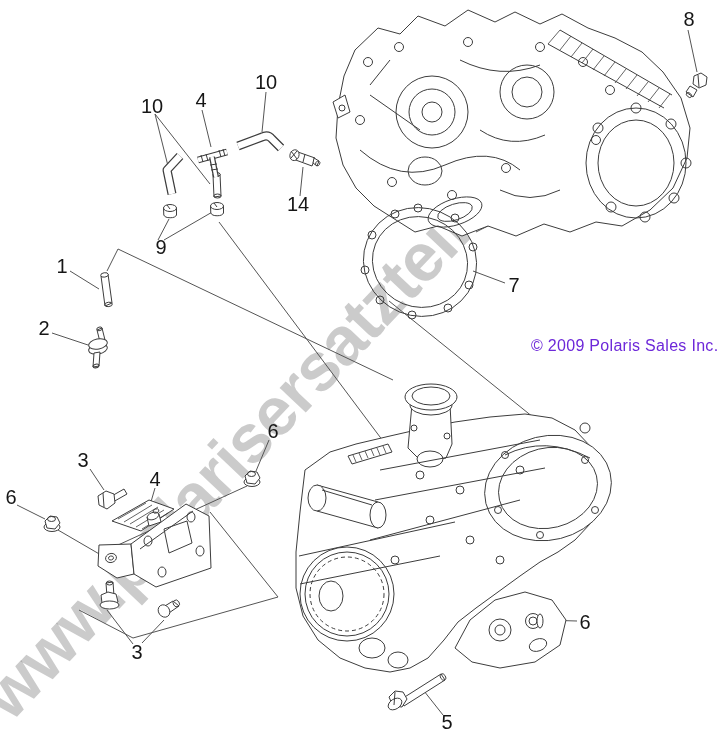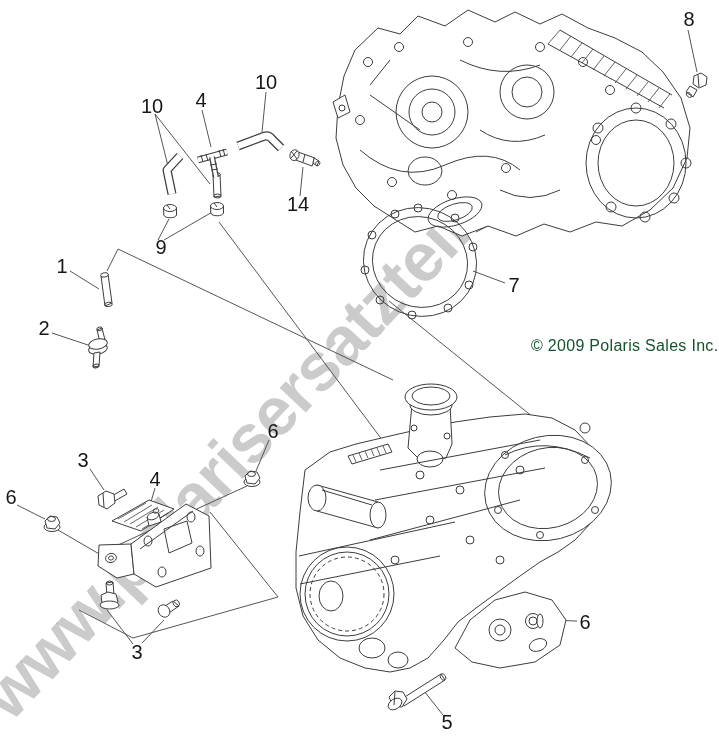--- a/index.html
+++ b/index.html
@@ -5,21 +5,21 @@
   html,body{margin:0;padding:0;background:#fff;}
   #stage{position:relative;width:719px;height:740px;background:#ffffff;overflow:hidden;
          font-family:"Liberation Sans",sans-serif;}
   #watermark{position:absolute;left:0;top:0;transform:translate(-35px,680px) rotate(-46.5deg);
              transform-origin:0 0;font-weight:bold;font-size:68px;letter-spacing:-1px;
              color:rgba(125,125,125,0.40);white-space:nowrap;z-index:1;user-select:none;}
   #art{position:absolute;left:0;top:0;z-index:2;}
   #labels{position:absolute;left:0;top:0;width:100%;height:100%;z-index:3;pointer-events:none;}
   .callout{position:absolute;transform:translate(-50%,-50%);font-size:20px;color:#161616;}
   #copyright{position:absolute;left:531px;top:337px;font-size:16px;letter-spacing:.3px;
-             color:#14532d;z-index:3;}
+             color:#6d28d9;z-index:3;}
   svg *{vector-effect:non-scaling-stroke;}
   .ln{stroke:#3d3d3d;stroke-width:1;fill:none;}
   .lnf{stroke:#3d3d3d;stroke-width:1;fill:#ffffff;}
   .ldr{stroke:#555;stroke-width:1;fill:none;}
   .hose-o{stroke:#3d3d3d;stroke-width:9;fill:none;stroke-linejoin:round;}
   .hose-i{stroke:#fff;stroke-width:6.5;fill:none;stroke-linejoin:round;}
   .thin{stroke:#3d3d3d;stroke-width:.8;fill:none;}
 </style>
 </head>
 <body>

